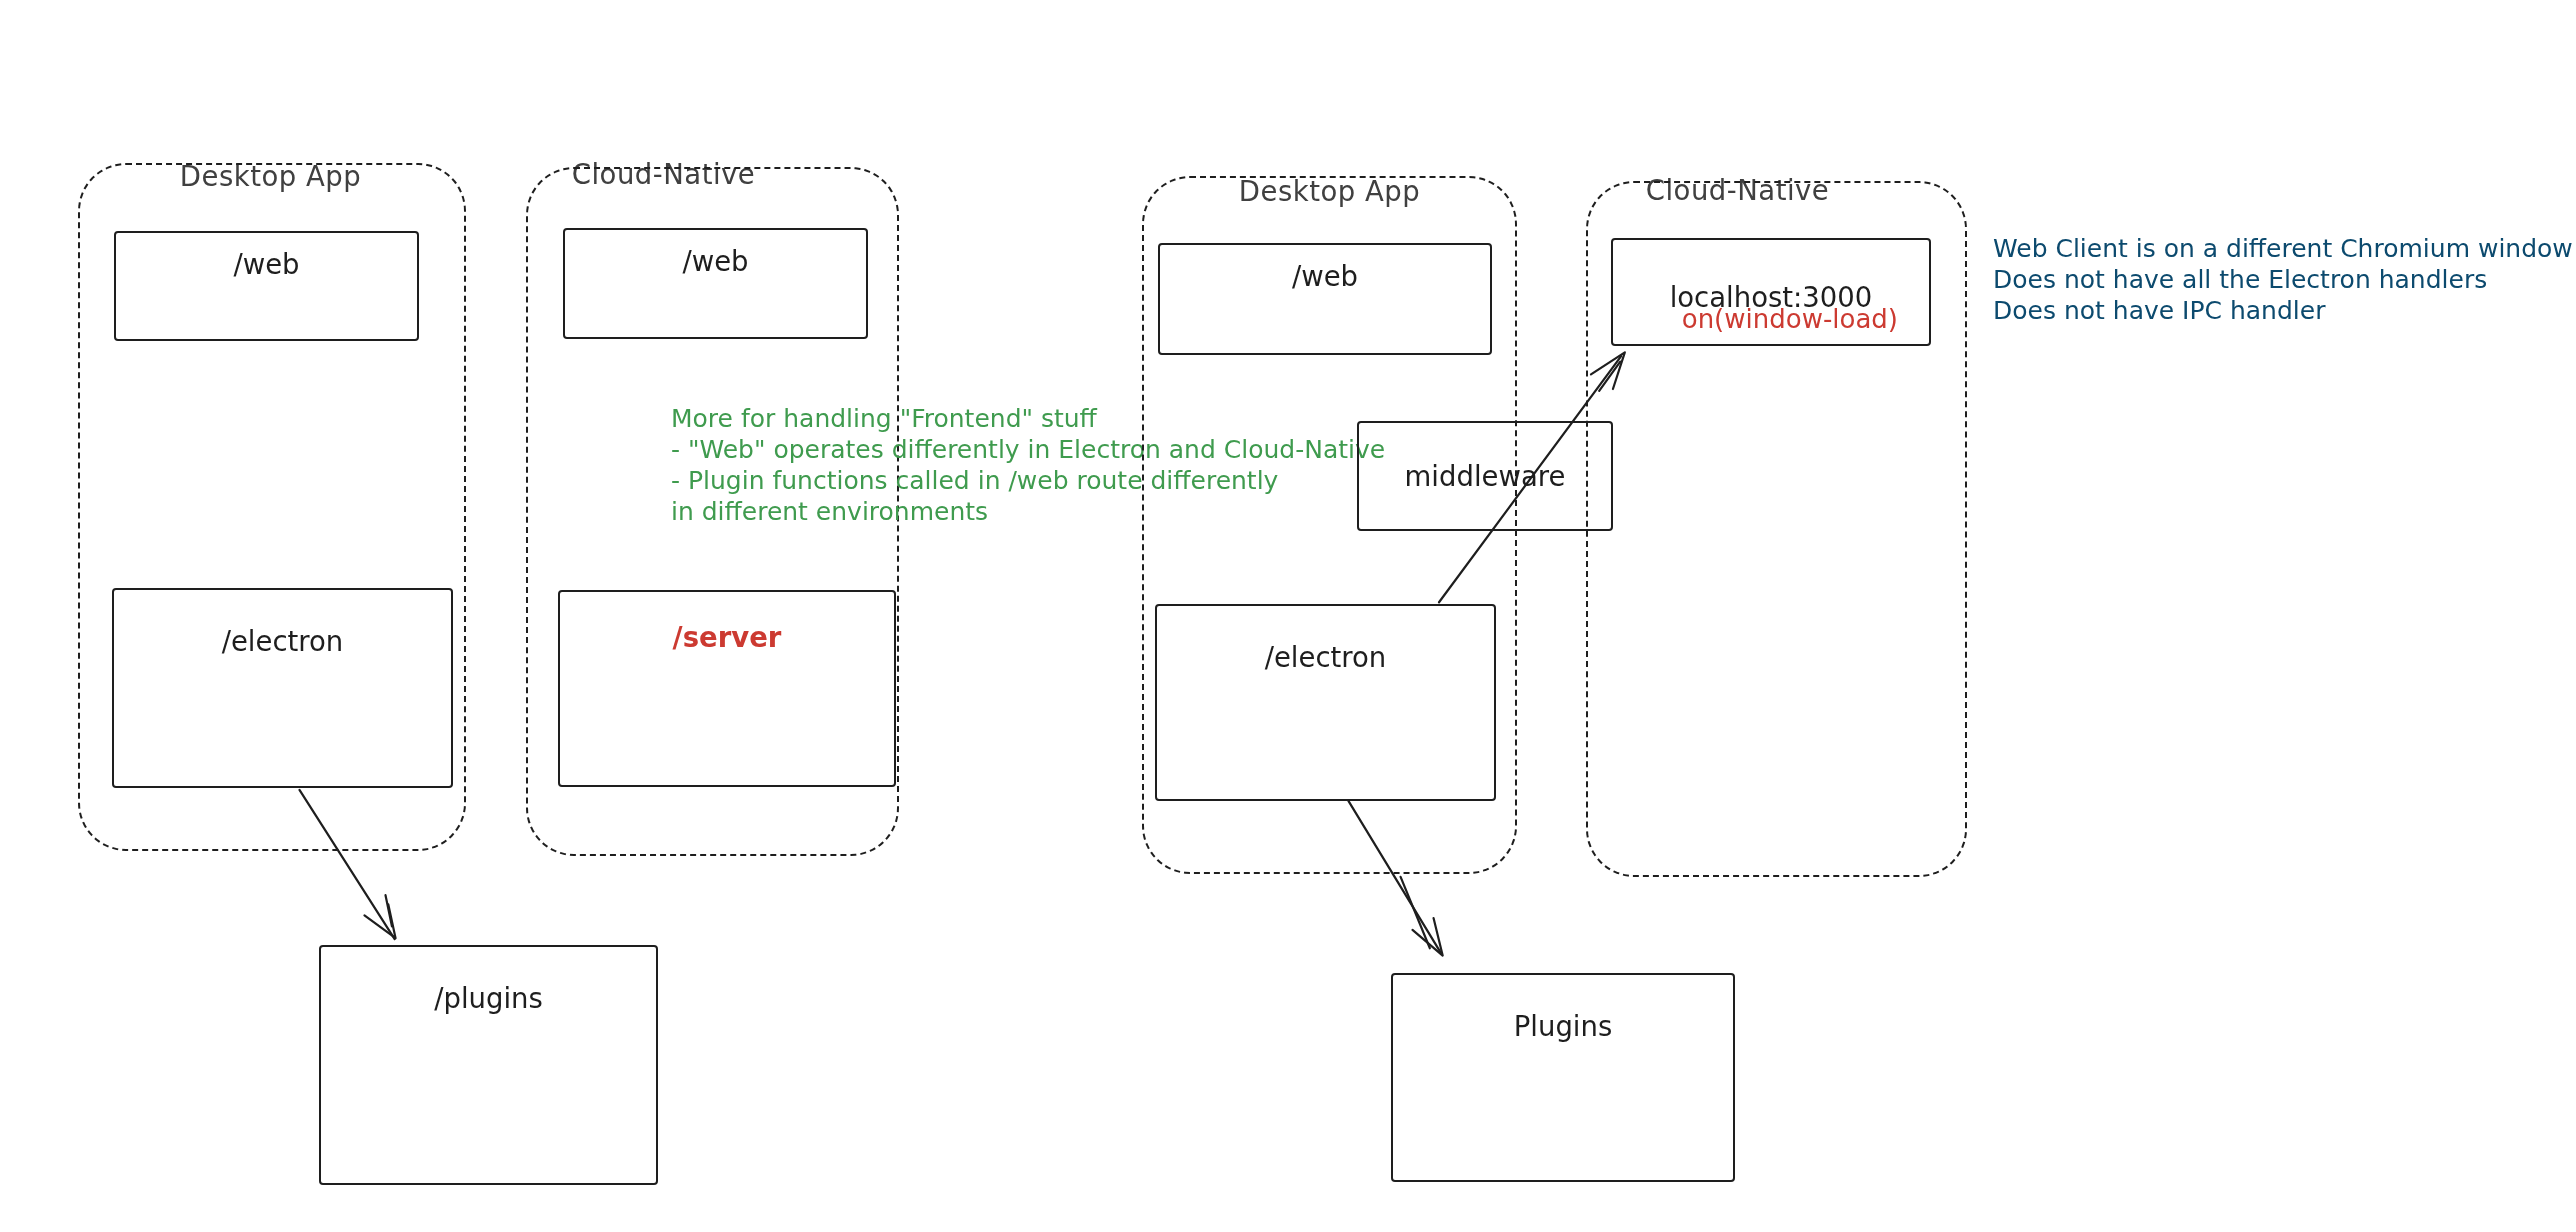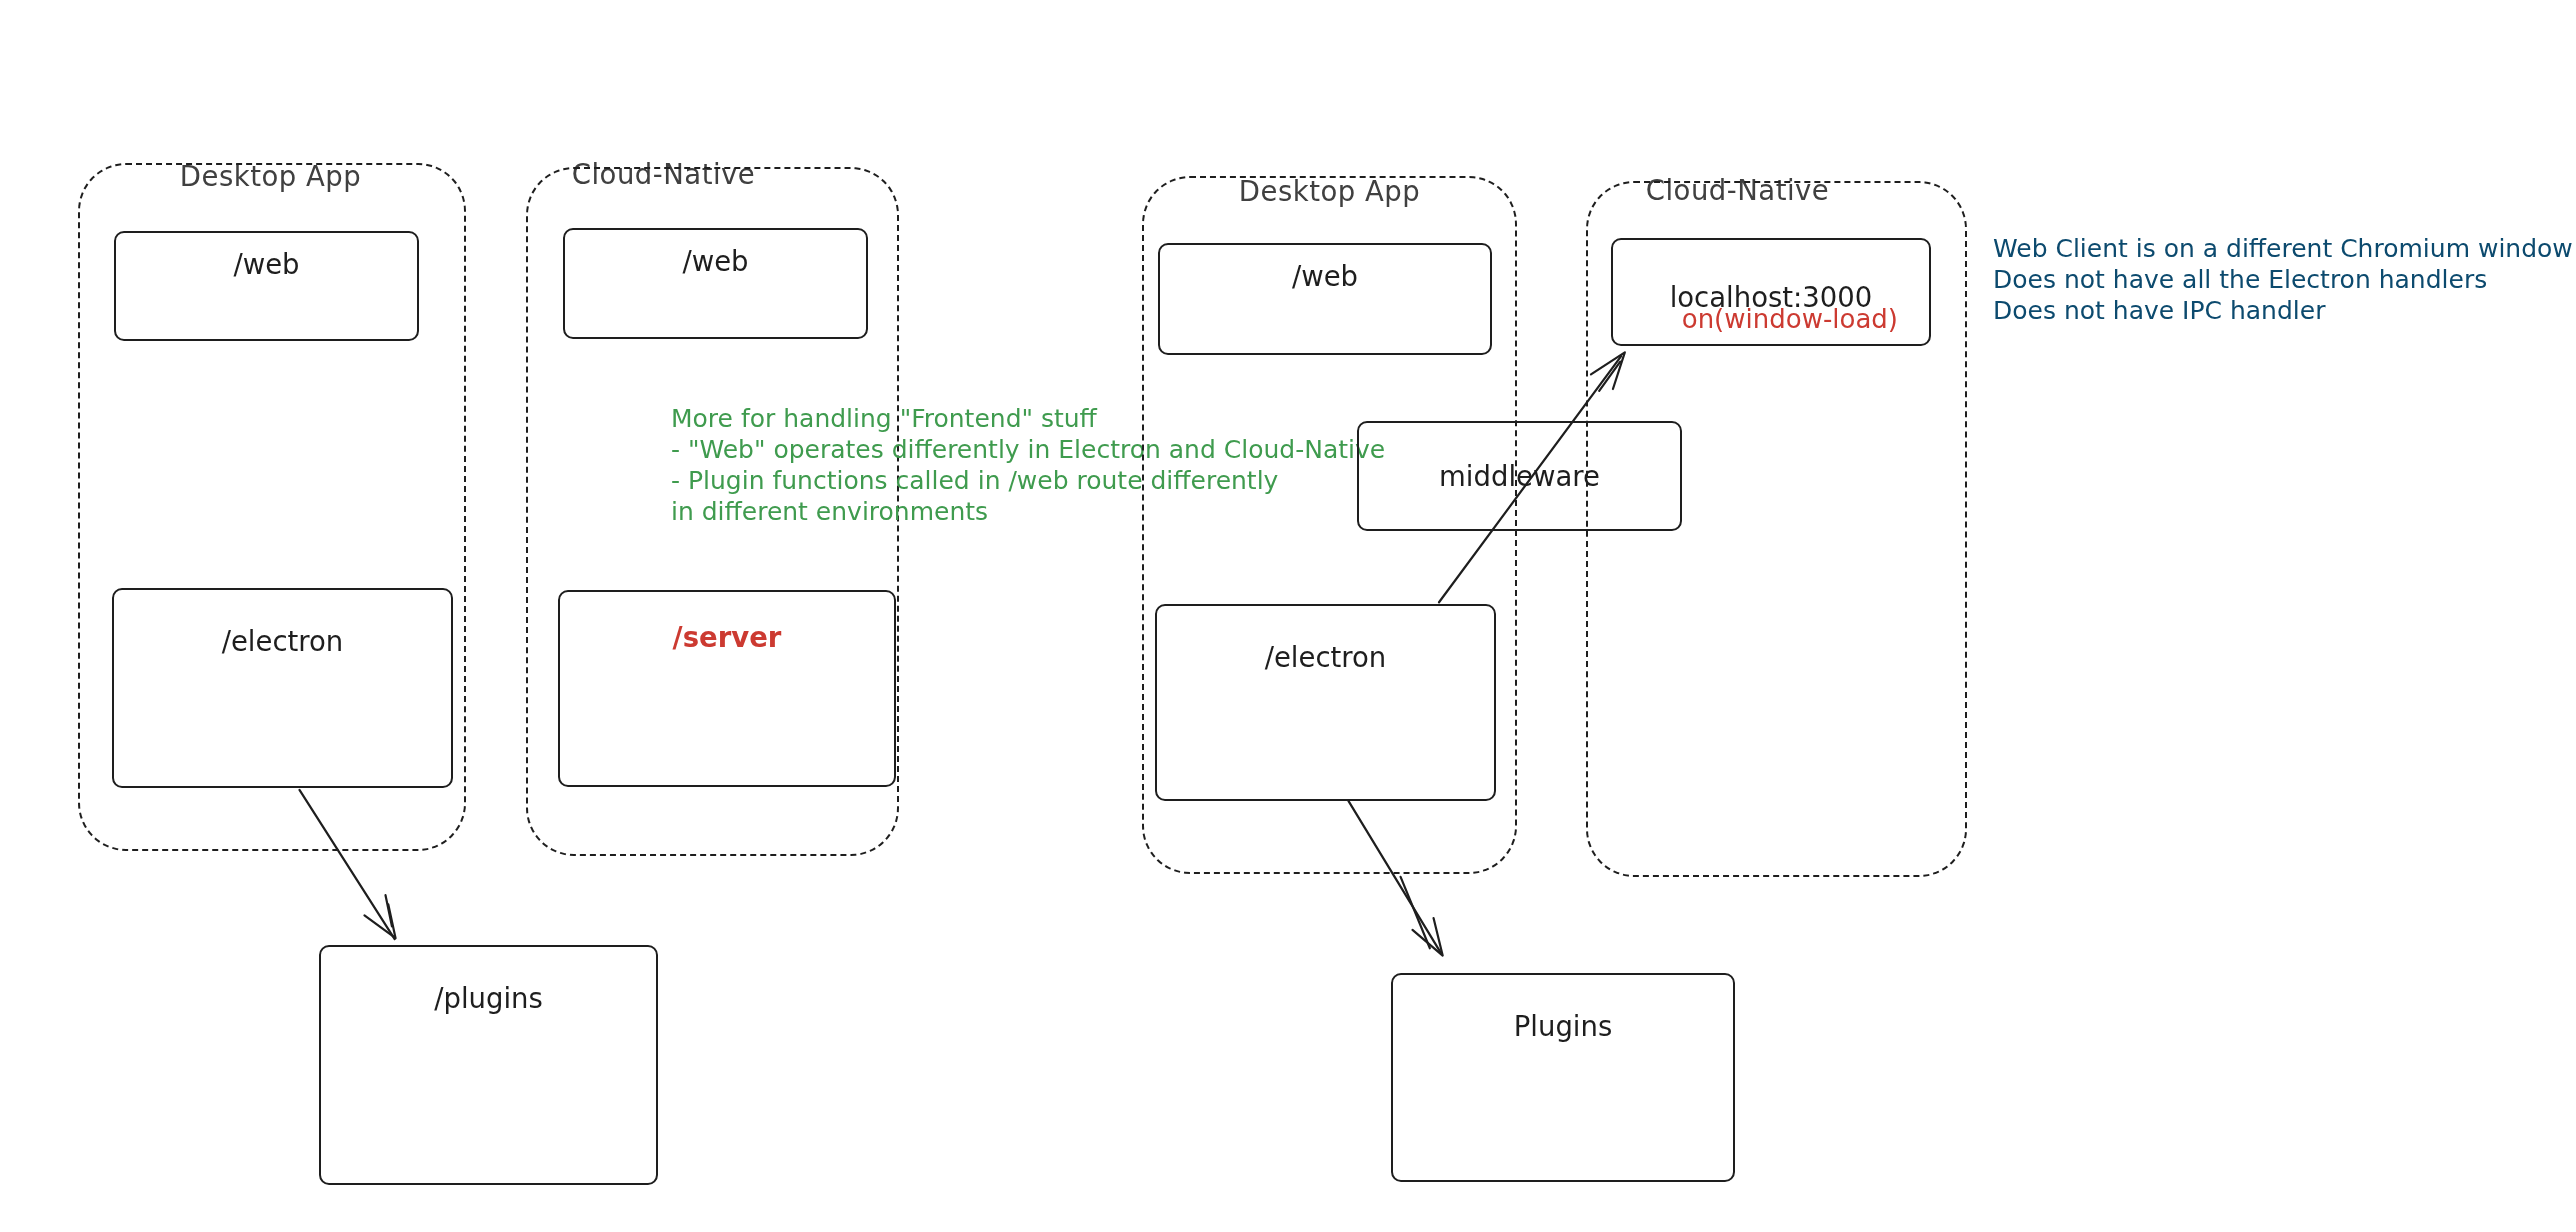--- a/index.html
+++ b/index.html
@@ -28,21 +28,21 @@
   }
   .container-dashed {
     position: absolute;
     border: 2.4px dashed #1e1e1e;
     border-radius: 48px;
     background: transparent;
   }
   .box {
     position: absolute;
     border: 2.4px solid #1e1e1e;
-    border-radius: 10px;
+    border-radius: 4px;
     background: transparent;
     display: flex;
     justify-content: center;
     align-items: flex-start;
     font-size: 27.5px;
     color: #1e1e1e;
     box-sizing: border-box;
   }
   .box.vcenter { align-items: center; }
   .box .pad16 { padding-top: 14.6px; }
@@ -131,21 +131,21 @@
 
   <div class="box" style="left:1158px; top:243px; width:334px; height:112px;">
     <span class="box-label pad16">/web</span>
   </div>
 
   <div class="box" style="left:1611px; top:238px; width:320px; height:108px;">
     <span class="box-label" style="padding-top:13px;margin-top:28px;">localhost:3000</span>
     <span class="lh-sub text-red">on(window-load)</span>
   </div>
 
-  <div class="box vcenter" style="left:1357px; top:405px; width:325px; height:110px;margin-top:16px;">
+  <div class="box vcenter" style="left:1357px; top:405px; width:256px; height:110px;margin-top:16px;">
     <span class="box-label">middleware</span>
   </div>
 
   <div class="box" style="left:1155px; top:604px; width:341px; height:197px;">
     <span class="box-label pad38">/electron</span>
   </div>
 
   <div class="box" style="left:1391px; top:973px; width:344px; height:209px;">
     <span class="box-label pad38">Plugins</span>
   </div>

